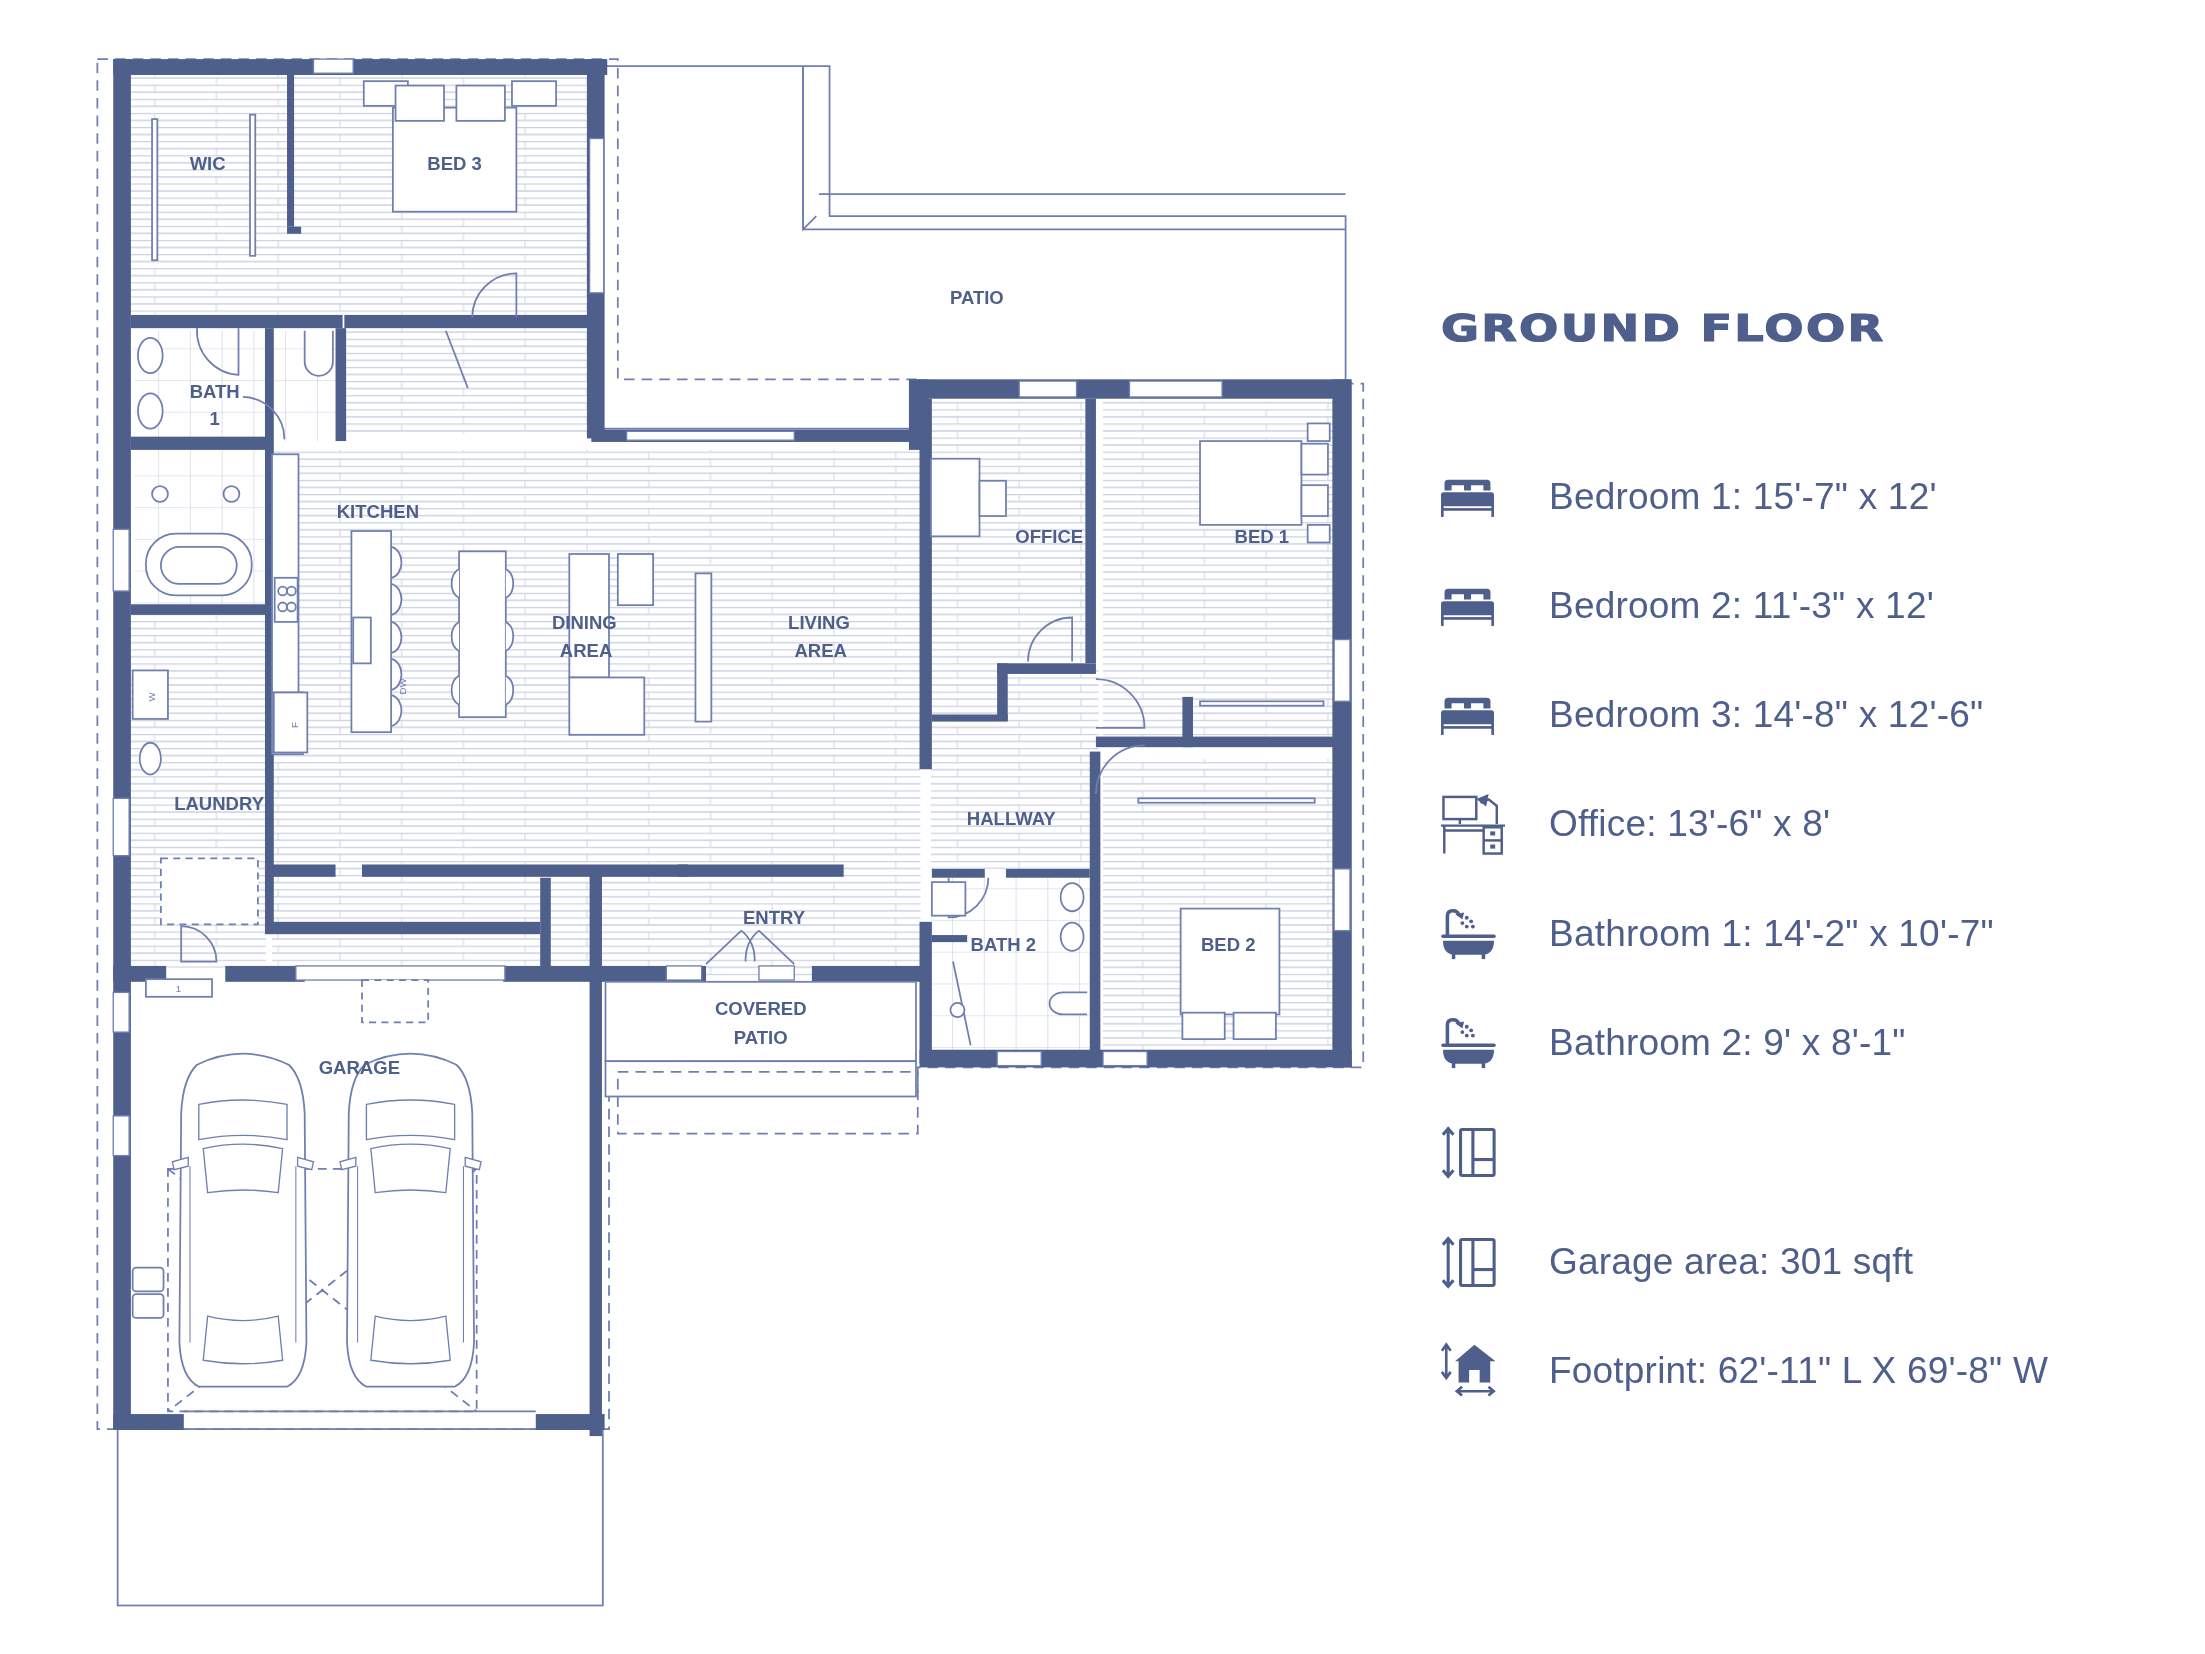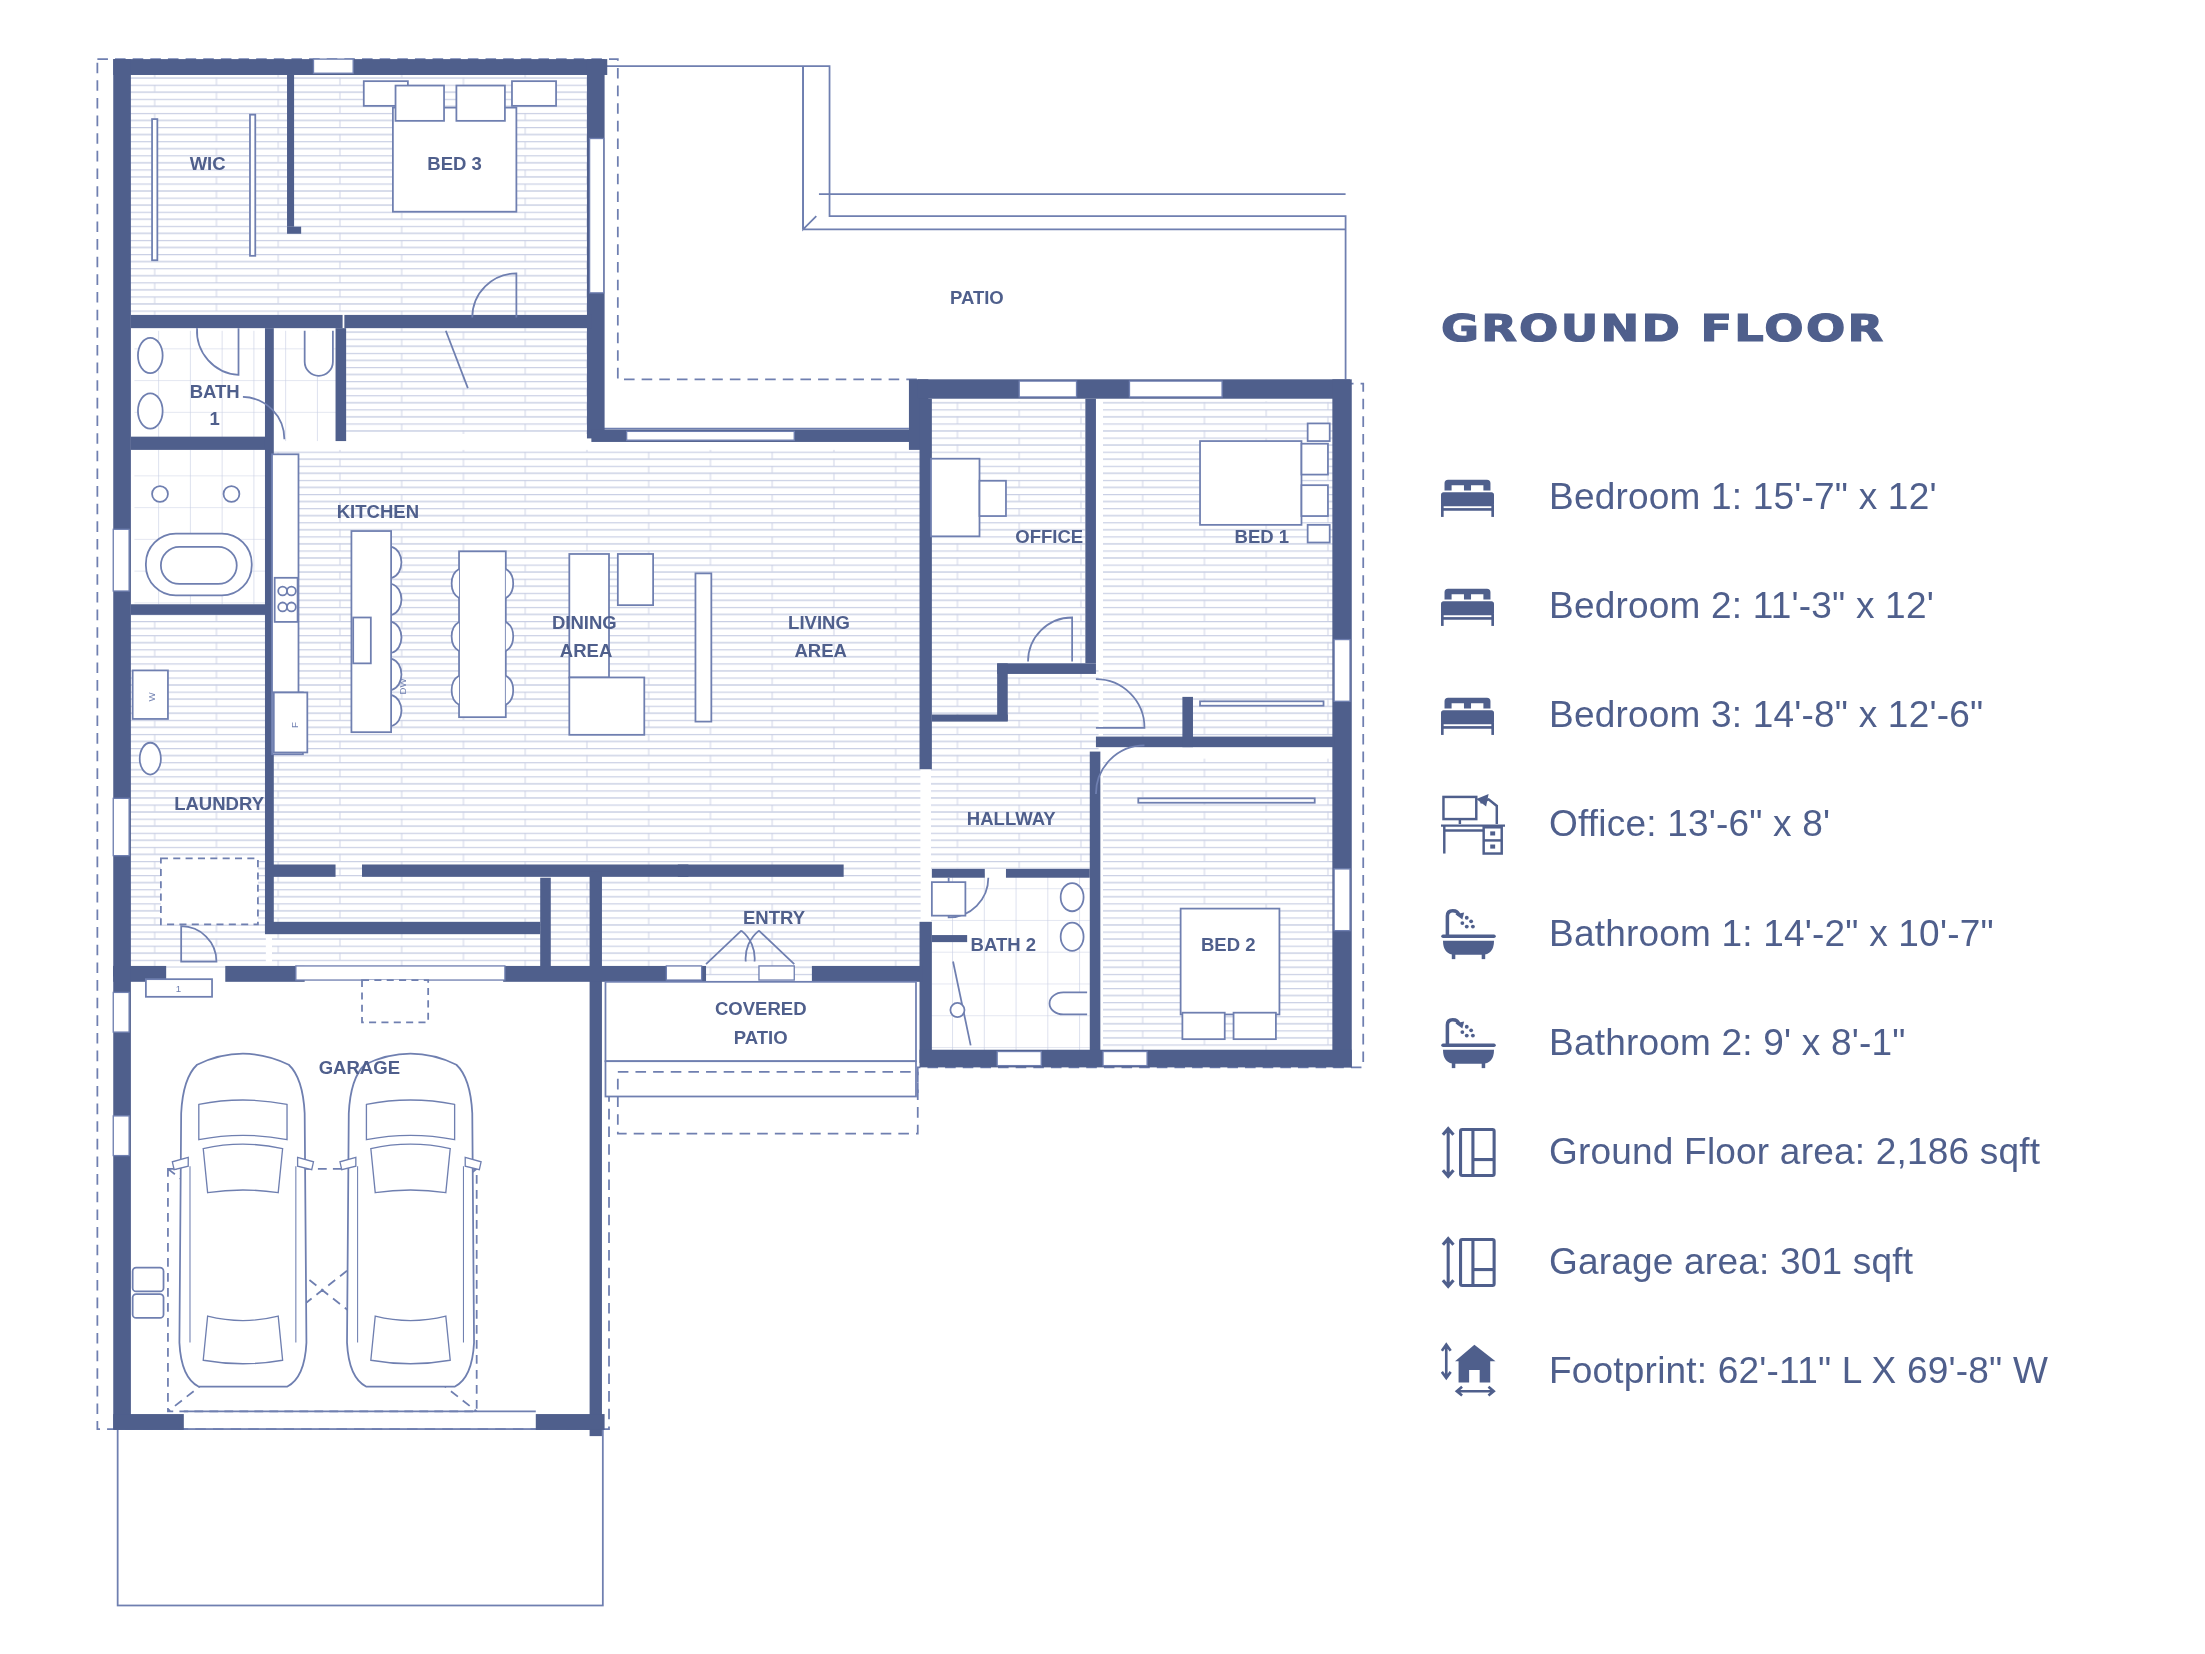--- a/index.html
+++ b/index.html
@@ -363,21 +363,20 @@
     </div>
     <div class="legend-item" style="top:655px">
       <span class="legend-icon">
         <svg width="55" height="53" viewBox="0 0 62 60" fill="none" stroke="#4f5f8c" stroke-width="3.5">
             <path d="M8 4 V56 M2 10 L8 3 L14 10 M2 50 L8 57 L14 50"></path>
             <rect x="22" y="4" width="38" height="52" rx="2"></rect>
             <line x1="36" y1="4" x2="36" y2="56"></line>
             <line x1="36" y1="38" x2="60" y2="38"></line>
           </svg>
       </span>
-      <span class="legend-text">Ground Floor area: 2,186 sqft</span>
     </div>
     <div class="legend-item" style="top:765px">
       <span class="legend-icon">
         <svg width="55" height="53" viewBox="0 0 62 60" fill="none" stroke="#4f5f8c" stroke-width="3.5">
             <path d="M8 4 V56 M2 10 L8 3 L14 10 M2 50 L8 57 L14 50"></path>
             <rect x="22" y="4" width="38" height="52" rx="2"></rect>
             <line x1="36" y1="4" x2="36" y2="56"></line>
             <line x1="36" y1="38" x2="60" y2="38"></line>
           </svg>
       </span>

